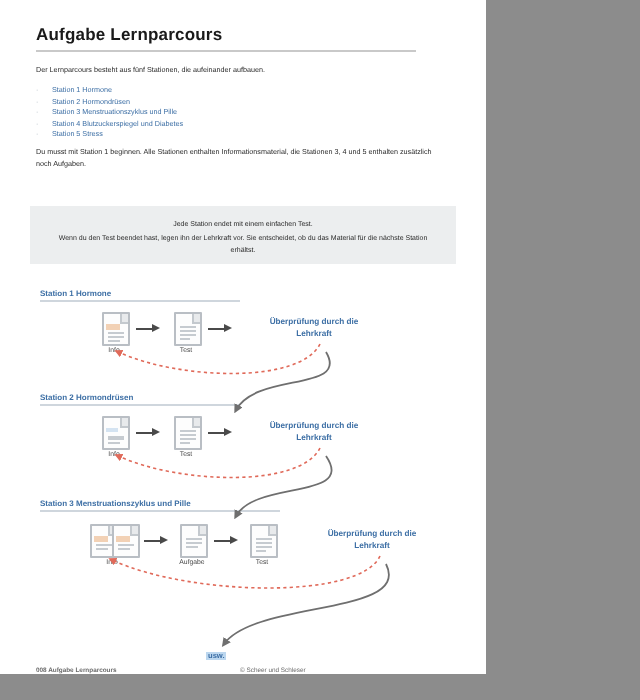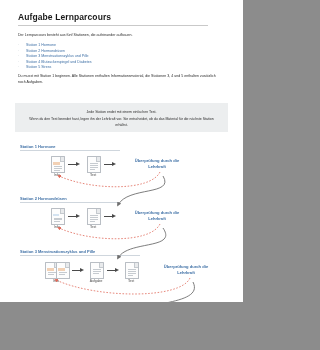--- a/index.html
+++ b/index.html
@@ -1,17 +1,17 @@
 <!DOCTYPE html>
 <html><head>
 <meta charset="utf-8">
 <style>
   html,body{margin:0;padding:0;background:#8c8c8c;}
   body{font-family:"Liberation Sans",sans-serif;}
-  .page{position:relative;width:243px;height:302px;background:#ffffff;overflow:hidden;}
+  .page{position:relative;width:243px;height:337px;background:#ffffff;overflow:hidden;}
   .sheet{position:absolute;left:0;top:0;width:243px;height:350px;}
 
   .title{position:absolute;left:18px;top:12px;font-size:8.5px;font-weight:bold;color:#1a1a1a;letter-spacing:.1px;}
   .title-rule{position:absolute;left:18px;top:25px;width:190px;height:1px;background:#c9c9c9;}
 
   .intro{position:absolute;left:18px;top:32px;width:195px;font-size:3.6px;color:#2b2b2b;line-height:6px;}
 
   .station-list{position:absolute;left:18px;top:43px;width:195px;}
   .sl-item{display:flex;align-items:flex-start;gap:4px;height:5.6px;}
   .sl-bullet{color:#9aa7b4;font-size:3.4px;line-height:5.6px;width:4px;}

